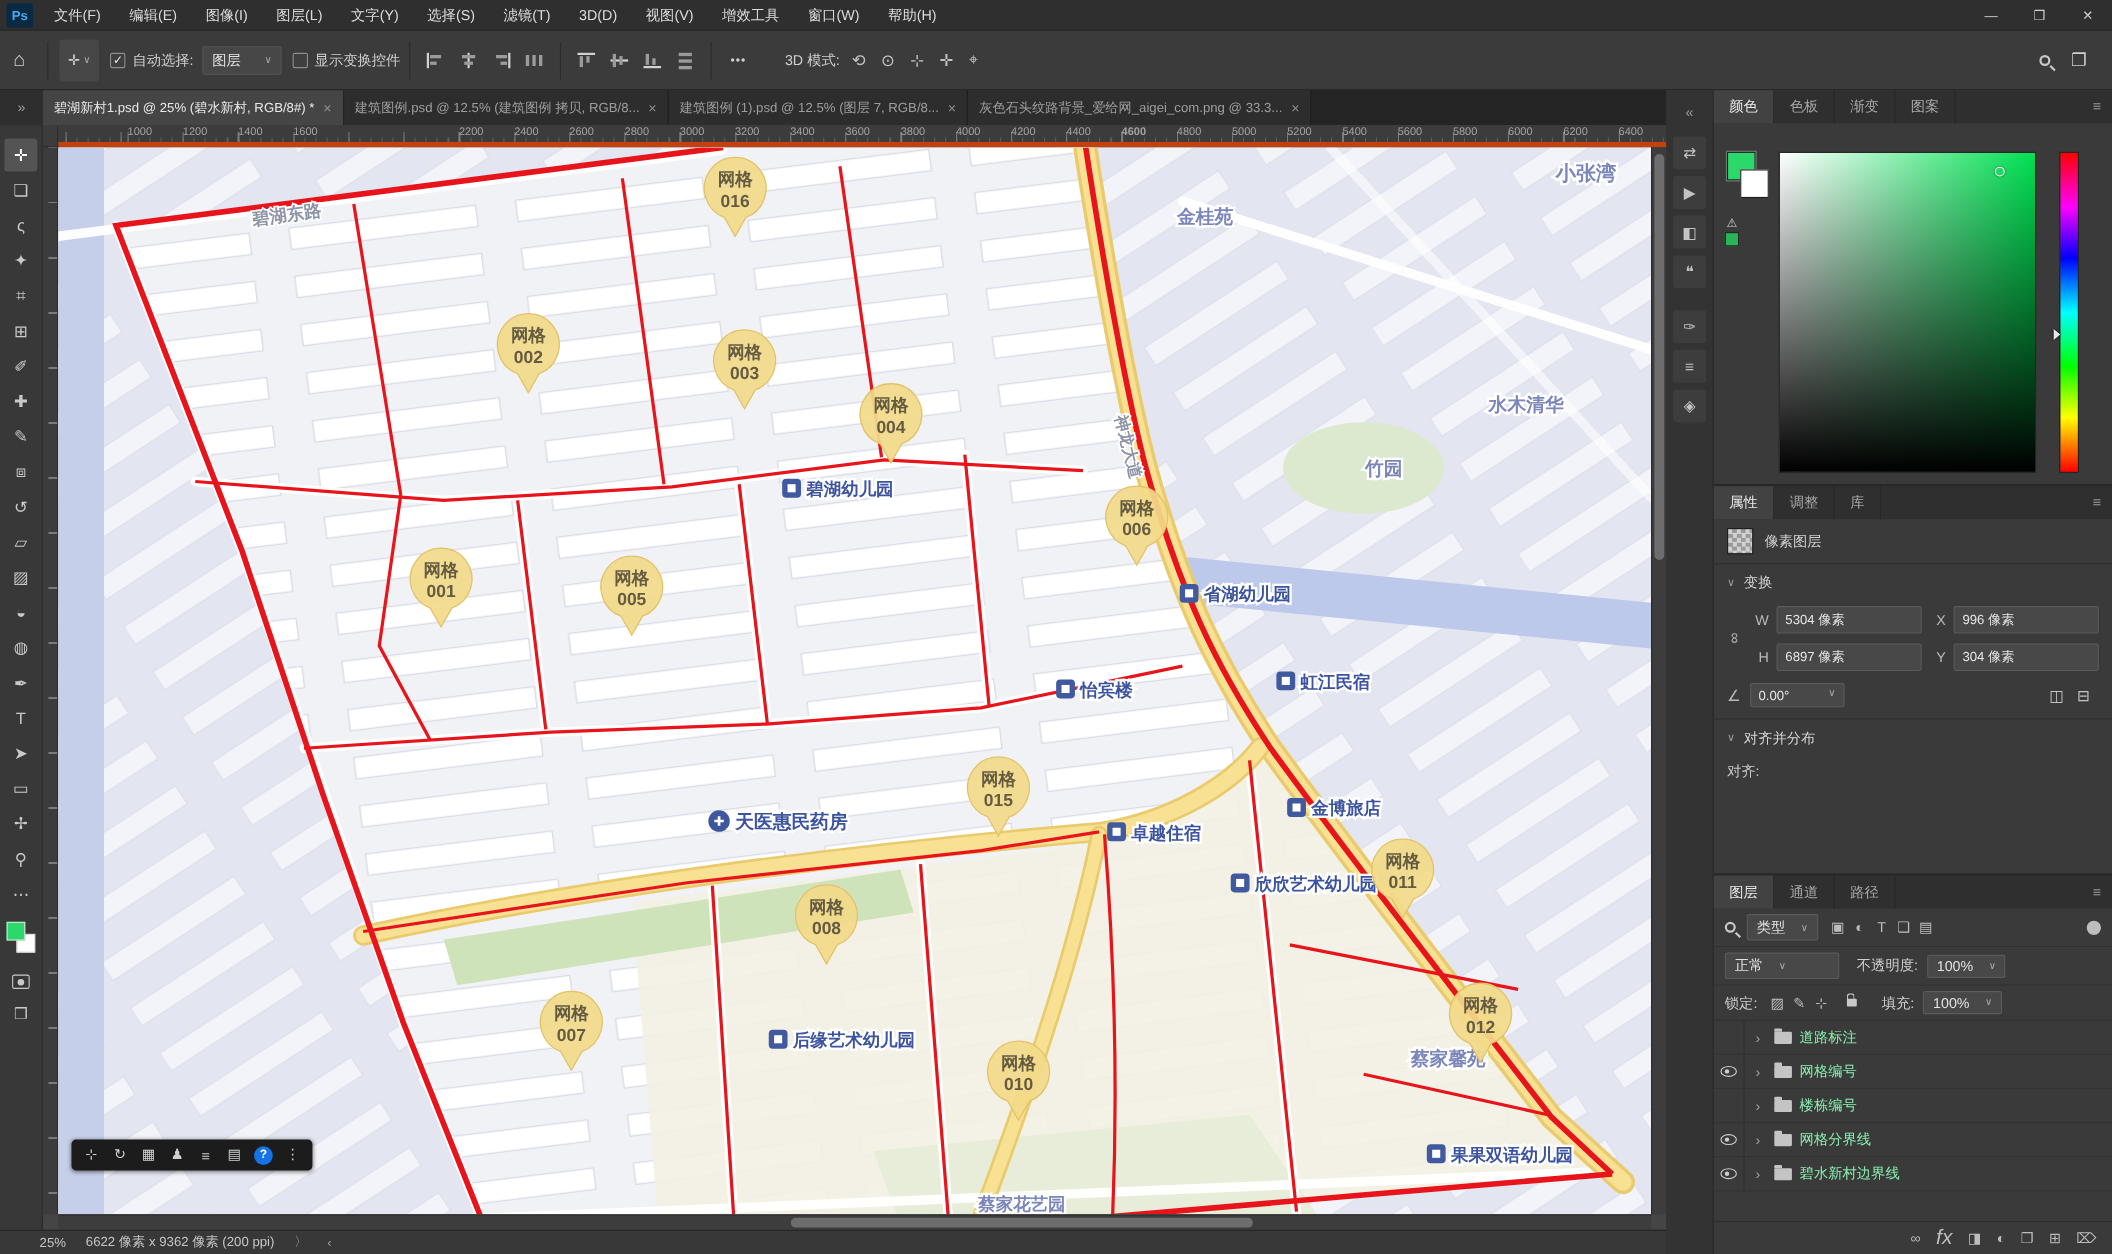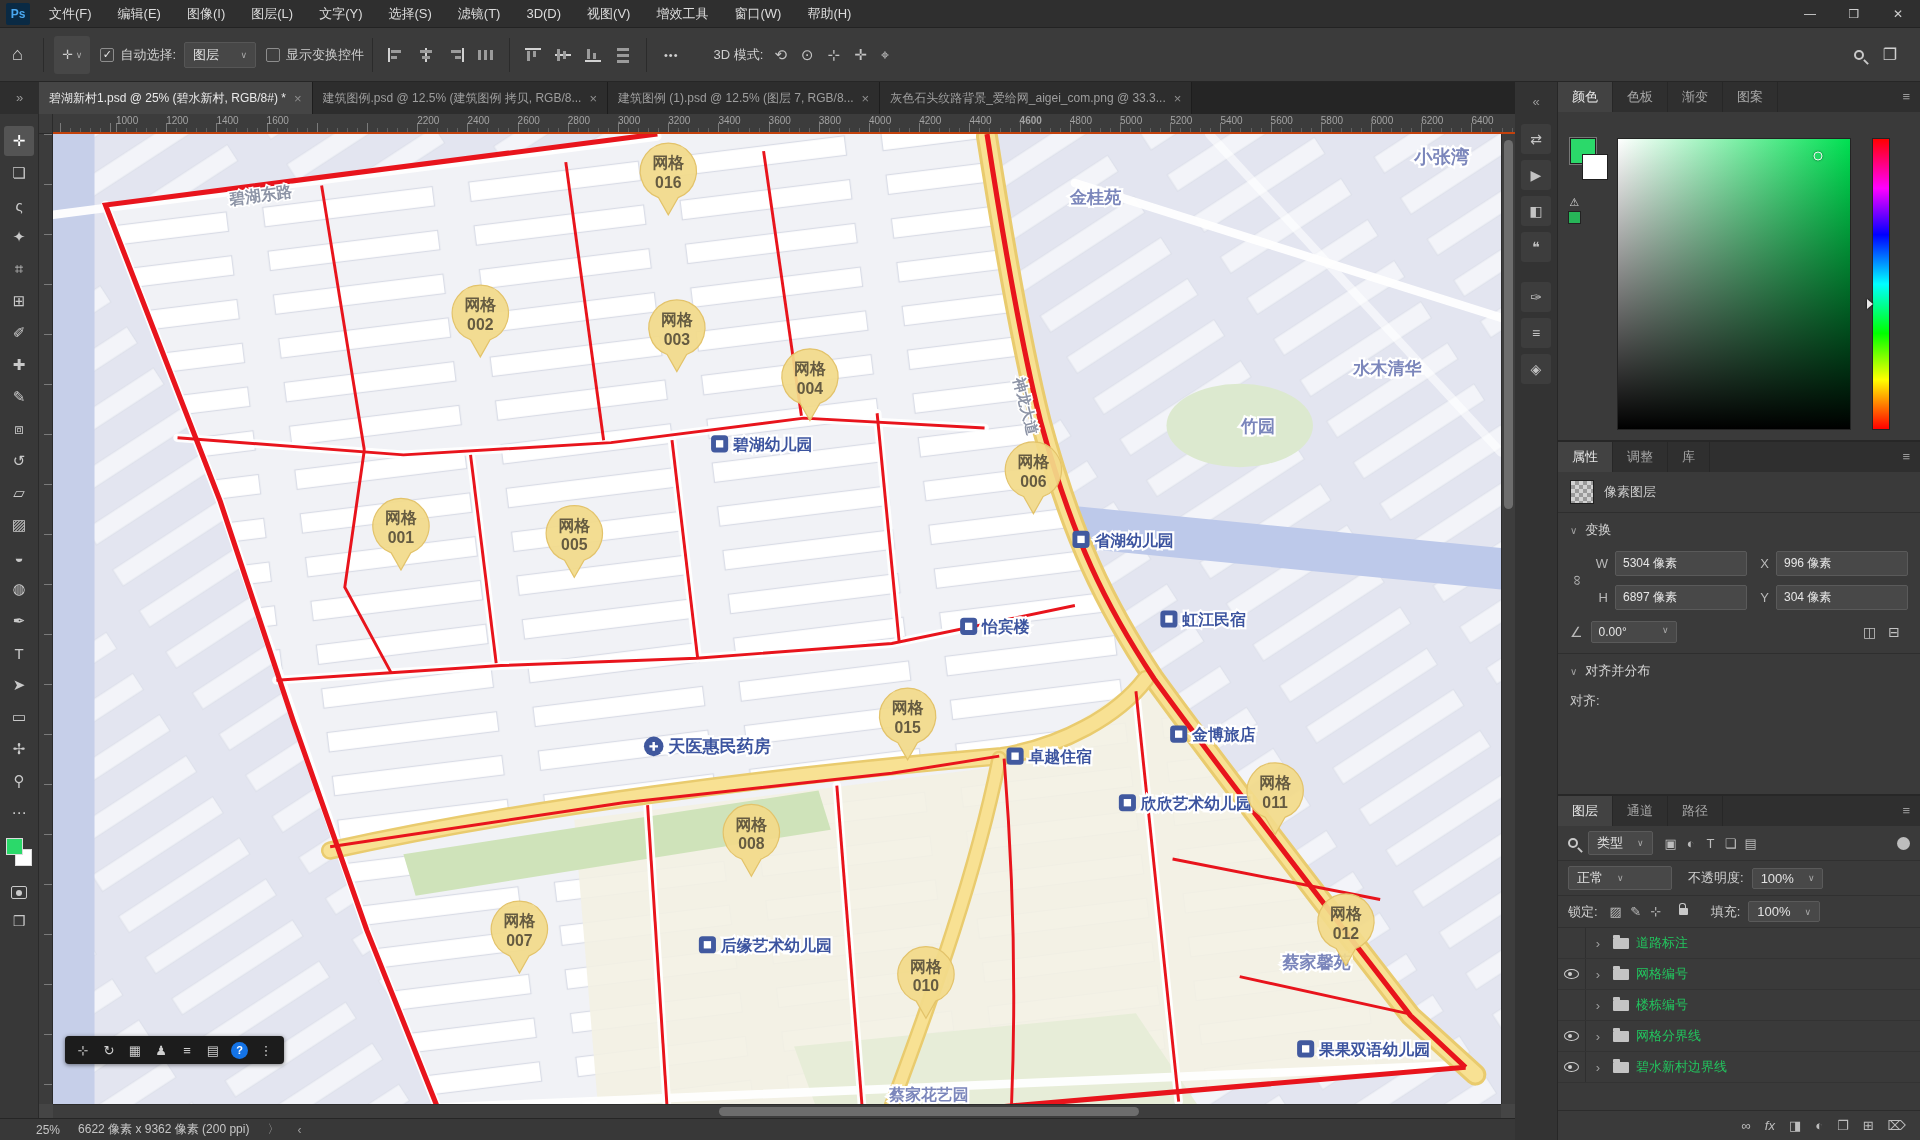--- a/index.html
+++ b/index.html
@@ -77,21 +77,21 @@
   .fgbg{position:relative;width:30px;height:34px;margin-top:8px;}
   .fg-sq{position:absolute;left:2px;top:0;width:17px;height:17px;border:1px solid #dcdcdc;z-index:2;}
   .bg-sq{position:absolute;left:11px;top:11px;width:17px;height:17px;background:#fff;border:1px solid #dcdcdc;}
   .qmask{width:16px;height:13px;border:1.5px solid #c9c9c9;border-radius:2px;position:relative;margin-top:14px;}
   .qmask::after{content:"";position:absolute;left:4px;top:2.5px;width:6px;height:6px;border-radius:50%;background:#c9c9c9;}
   .screenmode{font-size:14px;color:#c9c9c9;margin-top:14px;}
 
   
   .canvas-area{position:absolute;left:39px;top:114px;width:1476px;height:1004px;background:#454545;}
   .ruler-corner{position:absolute;left:0;top:0;width:14px;height:20px;background:#3c3c3c;border-right:1px solid #2a2a2a;border-bottom:1px solid #2a2a2a;}
-  .h-ruler{position:absolute;left:14px;top:0;width:1462px;height:20px;background:#3c3c3c;border-bottom:2px solid #c2410c;overflow:hidden;}
+  .h-ruler{position:absolute;left:14px;top:0;width:1462px;height:20px;background:#3c3c3c;border-bottom:5px solid #c2410c;overflow:hidden;}
   .h-ruler .ticks-major{position:absolute;left:0;bottom:0;width:100%;height:9px;background:repeating-linear-gradient(to right,#7a7a7a 0 1px,transparent 1px 50.2px);background-position-x:63px;}
   .h-ruler .ticks-minor{position:absolute;left:0;bottom:0;width:100%;height:4px;background:repeating-linear-gradient(to right,#606060 0 1px,transparent 1px 10.04px);background-position-x:63px;}
   .ruler-num{position:absolute;top:1px;font-size:10px;color:#a2a2a2;}
   .v-ruler{position:absolute;left:0;top:20px;width:14px;height:970px;background:#3c3c3c;border-right:1px solid #2a2a2a;}
   .v-ruler .ticks{position:absolute;right:0;top:0;height:100%;width:8px;background:repeating-linear-gradient(to bottom,#7a7a7a 0 1px,transparent 1px 50px);}
   .map-wrap{position:absolute;left:14px;top:20px;width:1448px;height:970px;background:#e3e5f0;overflow:hidden;}
   #map-svg{position:absolute;left:0;top:0;width:100%;height:100%;}
   .pin-t{font-size:13px;font-weight:bold;fill:#655b41;}
   .ml{paint-order:stroke;stroke:#ffffff;stroke-width:3.5px;font-weight:bold;}
   .ml-area{fill:#7b86bb;}
@@ -163,23 +163,23 @@
   .padlock{width:9px;height:7px;background:#c9c9c9;position:relative;border-radius:1px;display:inline-block;margin:0 5px;}
   .padlock::before{content:"";position:absolute;width:5px;height:5px;border:1.5px solid #c9c9c9;border-bottom:none;border-radius:3px 3px 0 0;left:0;top:-5px;}
   .layer-rows{flex:1;overflow:hidden;}
   .layer-row{display:flex;align-items:center;height:31px;border-bottom:1px solid #333333;}
   .eye-cell{width:28px;height:100%;border-right:1px solid #2f2f2f;display:flex;align-items:center;justify-content:center;}
   .eye{display:inline-block;width:15px;height:10px;border:1.5px solid #cfcfcf;border-radius:50%;position:relative;}
   .eye::after{content:"";position:absolute;width:4px;height:4px;border-radius:50%;background:#cfcfcf;left:3.2px;top:1.6px;}
   .l-chev{width:16px;text-align:center;color:#9f9f9f;margin-left:4px;}
   .folder{display:inline-block;width:16px;height:11px;background:#c4c4c4;border-radius:1px;position:relative;margin:0 7px;}
   .folder::before{content:"";position:absolute;top:-3px;left:0;width:7px;height:3px;background:#c4c4c4;border-radius:1px 1px 0 0;}
-  .l-name{color:#22c55e;}
+  .l-name{color:#86efac;}
   .layers-bottom{height:30px;display:flex;align-items:center;justify-content:flex-end;gap:14px;padding:0 14px;border-top:1px solid #2c2c2c;color:#bdbdbd;font-size:13px;margin-top:auto;}
-  .lb-ico{font-size:13px;font-style:italic;}
+  .lb-ico{font-size:19px;font-style:italic;}
 </style>
 </head>
 <body>
 
 <div class="app">
 
   <header class="menubar">
     <span class="ps-logo">Ps</span>
     <nav class="menu-items" id="menu-items">
         <span class="menu-item">文件(F)</span>

